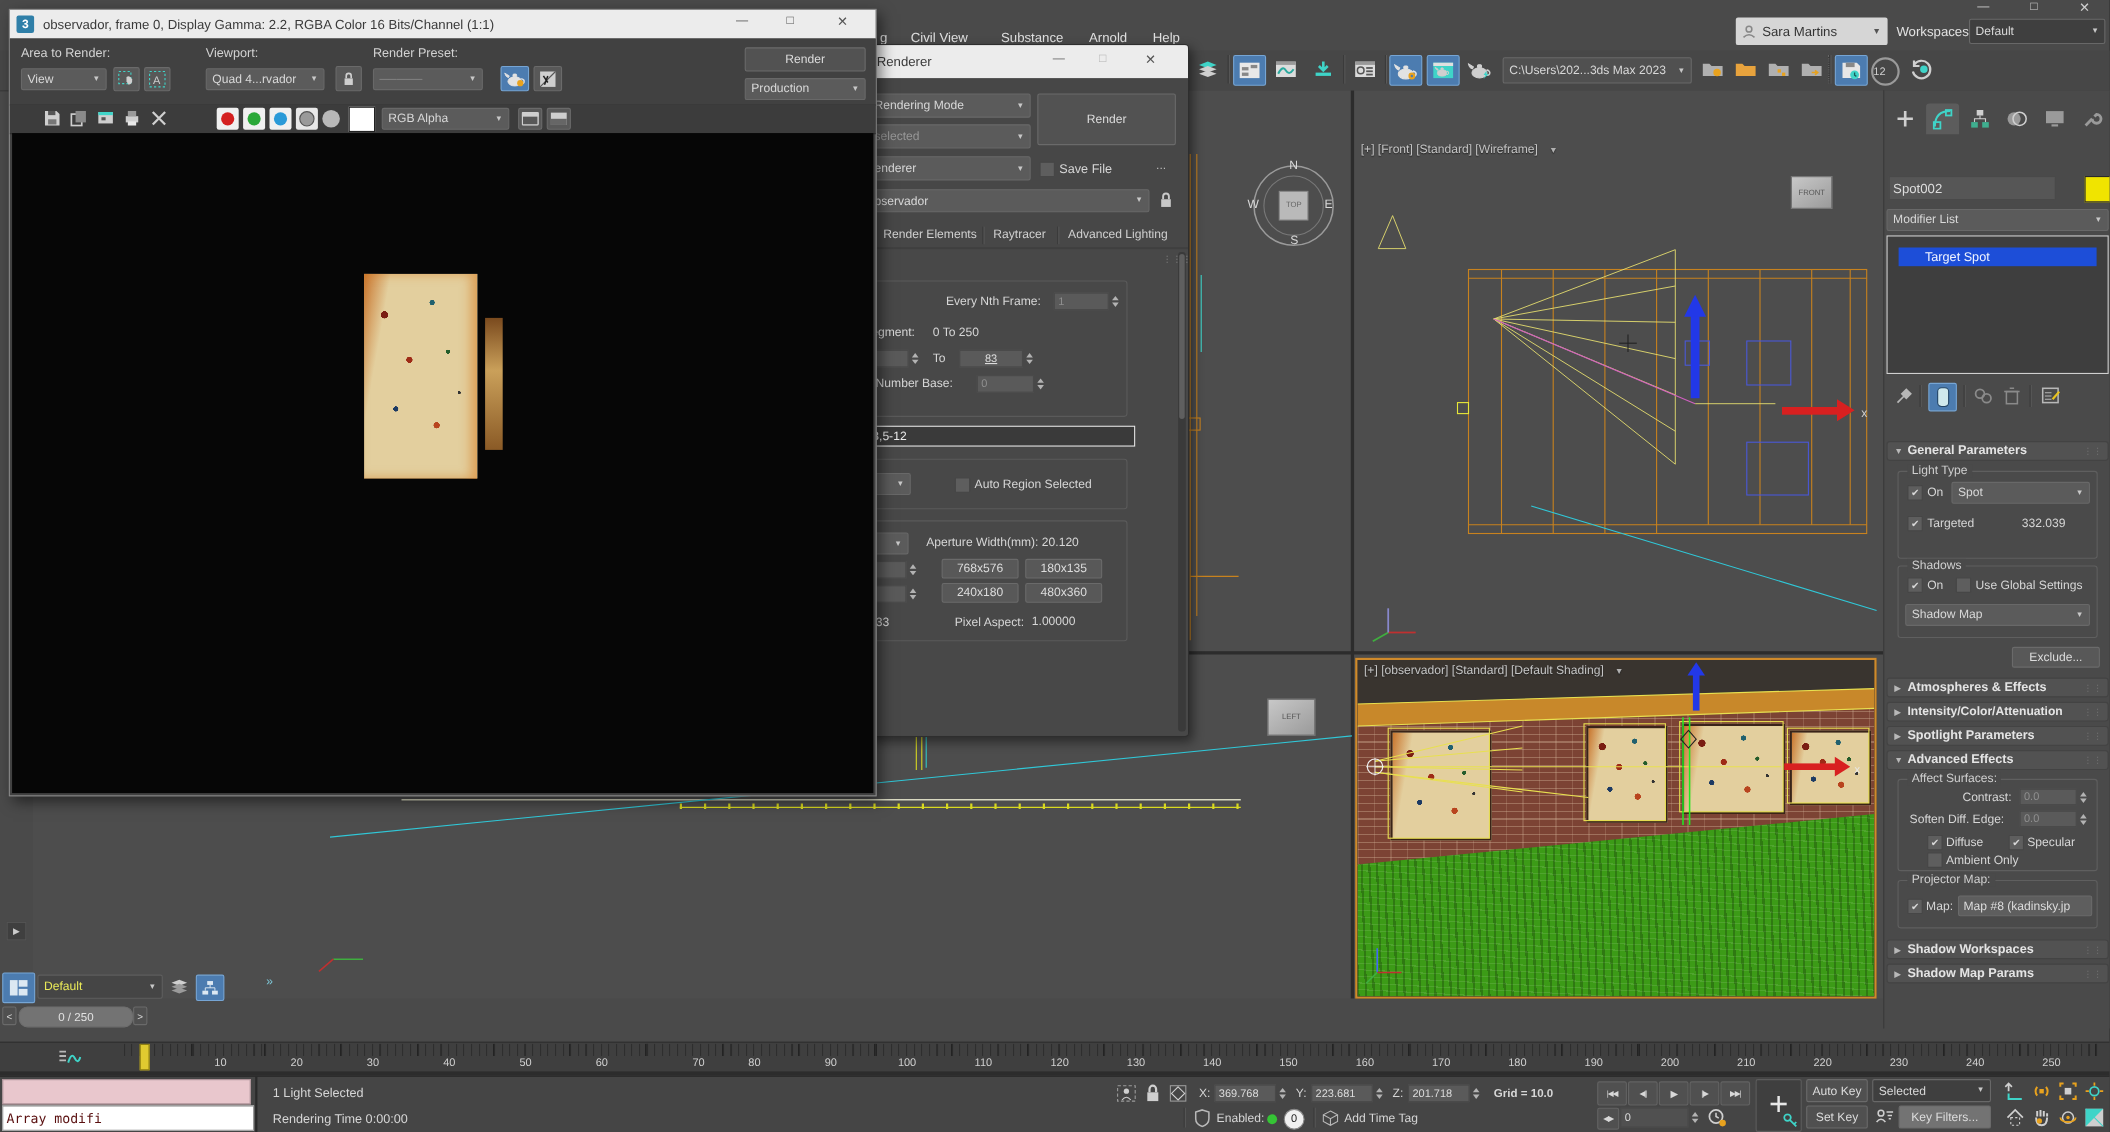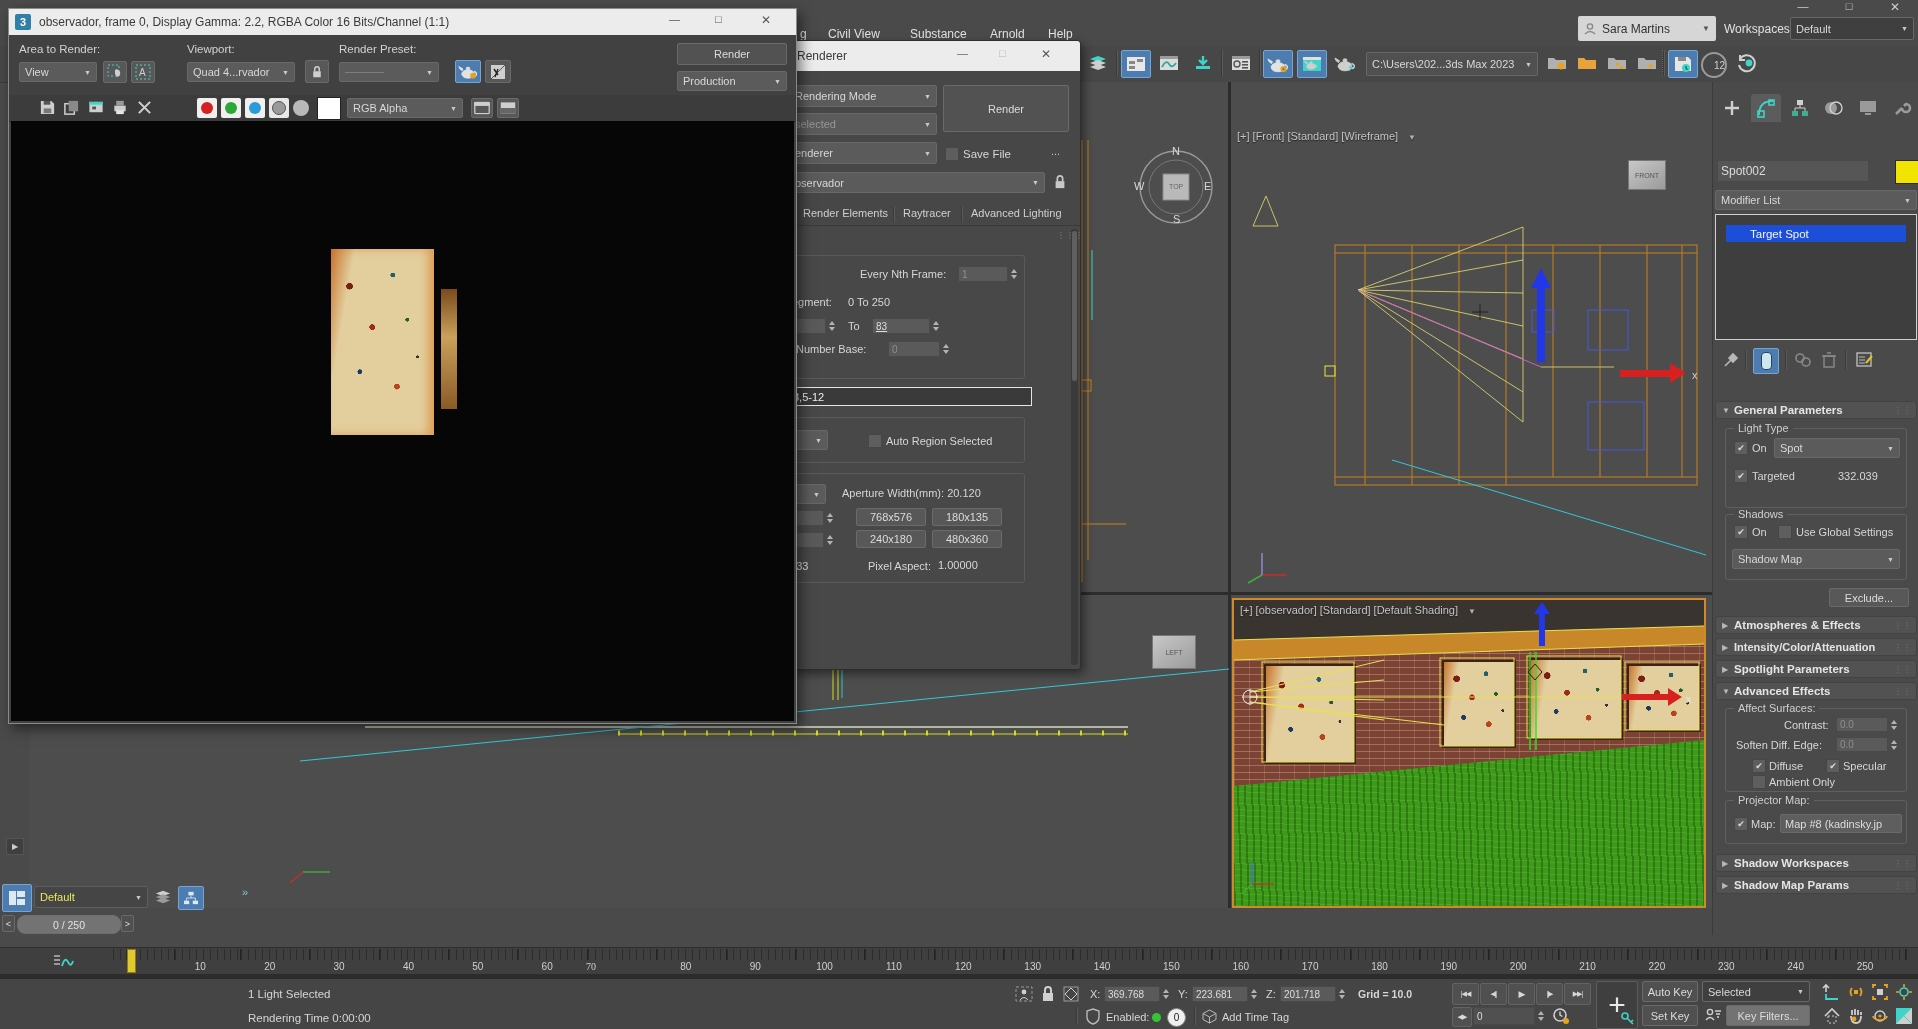--- a/index.html
+++ b/index.html
@@ -212,21 +212,21 @@
     </div>
     <div class="sep-v" style="left:1662px;top:4px;height:26px;border-left:1px dotted #666;"></div>
     <div class="ticon blue" style="left:1668px;top:4px;">
       <svg width="20" height="18" viewBox="0 0 20 18">
           <path d="M2 2 h13 l3 3 v11 h-16 z" fill="#e6e6e6"></path>
           <rect x="5" y="2" width="8" height="4" fill="#888"></rect>
           <circle cx="13" cy="13" r="4" fill="#3fd4c8"></circle>
           <path d="M13 11 v2.4 l1.6 1" stroke="#1a5a58" stroke-width="1.2" fill="none"></path>
         </svg>
     </div>
-    <div class="abs" style="left:1701px;top:6px;width:22px;height:22px;border:2px solid #9a9a9a;border-radius:50%;display:flex;align-items:center;justify-content:flex-end;color:#d0d0d0;font-size:10px;">
+    <div class="abs" style="left:1701px;top:6px;width:22px;height:22px;border:2px solid #9a9a9a;border-radius:50%;display:flex;align-items:center;justify-content:flex-start;color:#d0d0d0;font-size:10px;">
       <span>12</span>
     </div>
     <div class="ticon" style="left:1733px;top:4px;">
       <svg width="22" height="20" viewBox="0 0 22 20">
           <path d="M4 6 A8 8 0 1 1 3 12" fill="none" stroke="#cfcfcf" stroke-width="2"></path>
           <path d="M4 2 L4 7 L9 7" fill="none" stroke="#cfcfcf" stroke-width="2"></path>
           <circle cx="13" cy="10" r="3.4" fill="#3fd4c8"></circle>
         </svg>
     </div>
   </div>
@@ -612,21 +612,21 @@
       </svg>
     <div class="ticks" style="left:110px;width:1800px;"></div>
     <div id="tick-labels" class="abs" style="left:0;top:0;width:1918px;height:31px;">
         <span class="tick-label" style="left: 131px;">0</span>
         <span class="tick-label" style="left: 200.36px;">10</span>
         <span class="tick-label" style="left: 269.72px;">20</span>
         <span class="tick-label" style="left: 339.08px;">30</span>
         <span class="tick-label" style="left: 408.44px;">40</span>
         <span class="tick-label" style="left: 477.8px;">50</span>
         <span class="tick-label" style="left: 547.16px;">60</span>
-        <span class="tick-label" style="left: 591px; font-family: Liberation Serif, serif;">70</span>
+        <span class="tick-label" style="left: 635px;">70</span>
         <span class="tick-label" style="left: 685.88px;">80</span>
         <span class="tick-label" style="left: 755.24px;">90</span>
         <span class="tick-label" style="left: 824.6px;">100</span>
         <span class="tick-label" style="left: 893.96px;">110</span>
         <span class="tick-label" style="left: 963.32px;">120</span>
         <span class="tick-label" style="left: 1032.68px;">130</span>
         <span class="tick-label" style="left: 1102.04px;">140</span>
         <span class="tick-label" style="left: 1171.4px;">150</span>
         <span class="tick-label" style="left: 1240.76px;">160</span>
         <span class="tick-label" style="left: 1310.12px;">170</span>
@@ -638,20 +638,26 @@
         <span class="tick-label" style="left: 1726.28px;">230</span>
         <span class="tick-label" style="left: 1795.64px;">240</span>
         <span class="tick-label" style="left: 1865px;">250</span>
       </div>
     <div class="abs" style="left:127px;top:1px;width:9px;height:24px;background:#e0ca30;border:1px solid #8f7f12;box-sizing:border-box;"></div>
     <div class="abs" style="left:0;bottom:0;width:1918px;height:5px;background:#2c2c2c;"></div>
   </div>
 
   <div class="abs" style="left:0;top:978px;width:1918px;height:51px;background:#454545;border-top:1px solid #2a2a2a;">
 
+    <div class="abs" style="left:0;top:0;width:232px;height:51px;border-right:2px solid #2a2a2a;">
+      <div class="abs" style="left:2px;top:2px;width:224px;height:21px;background:#e9c7cd;border:1px solid #a98f95;"></div>
+      <div class="abs mono" style="left:2px;top:26px;width:224px;height:21px;background:#ffffff;border:1px solid #999;color:#5a1010;font-size:12px;display:flex;align-items:center;padding-left:3px;">
+        <span>Array modifi</span>
+      </div>
+    </div>
     <span class="lbl" style="left:248px;top:9px;font-size:11.5px;">1 Light Selected</span>
     <span class="lbl" style="left:248px;top:33px;font-size:11.5px;">Rendering Time  0:00:00</span>
 
     <svg width="20" height="18" viewBox="0 0 20 18" style="position:absolute;left:1014px;top:6px;">
         <rect x="2" y="2" width="16" height="14" fill="none" stroke="#9a9a9a" stroke-dasharray="3 2"></rect>
         <circle cx="10" cy="7" r="2.4" fill="#cfcfcf"></circle>
         <path d="M6 15 Q10 10 14 15" stroke="#cfcfcf" fill="none"></path>
       </svg>
     <svg width="16" height="18" viewBox="0 0 16 18" style="position:absolute;left:1040px;top:6px;">
         <rect x="3" y="8" width="10" height="8" fill="#cfcfcf"></rect>
@@ -843,21 +849,21 @@
               <i class="dn"></i>
             </span>
           <span class="lbl" style="left:16px;top:40px;">egment:</span>
           <span class="lbl" style="left:72px;top:40px;">0 To 250</span>
           <div class="field" style="left:2px;top:62px;width:48px;height:16px;"></div>
           <span class="spin" style="left:51px;top:62px;height:16px;">
               <i class="up"></i>
               <i class="dn"></i>
             </span>
           <span class="lbl" style="left:72px;top:64px;">To</span>
-          <div class="field" style="left:96px;top:62px;width:58px;height:16px;justify-content:flex-start;text-decoration:underline;">
+          <div class="field" style="left:96px;top:62px;width:58px;height:16px;justify-content:center;text-decoration:underline;">
             <span>83</span>
           </div>
           <span class="spin" style="left:155px;top:62px;height:16px;">
               <i class="up"></i>
               <i class="dn"></i>
             </span>
           <span class="lbl" style="left:20px;top:87px;">Number Base:</span>
           <div class="field dim" style="left:112px;top:85px;width:52px;height:16px;justify-content:flex-start;">
             <span>0</span>
           </div>

